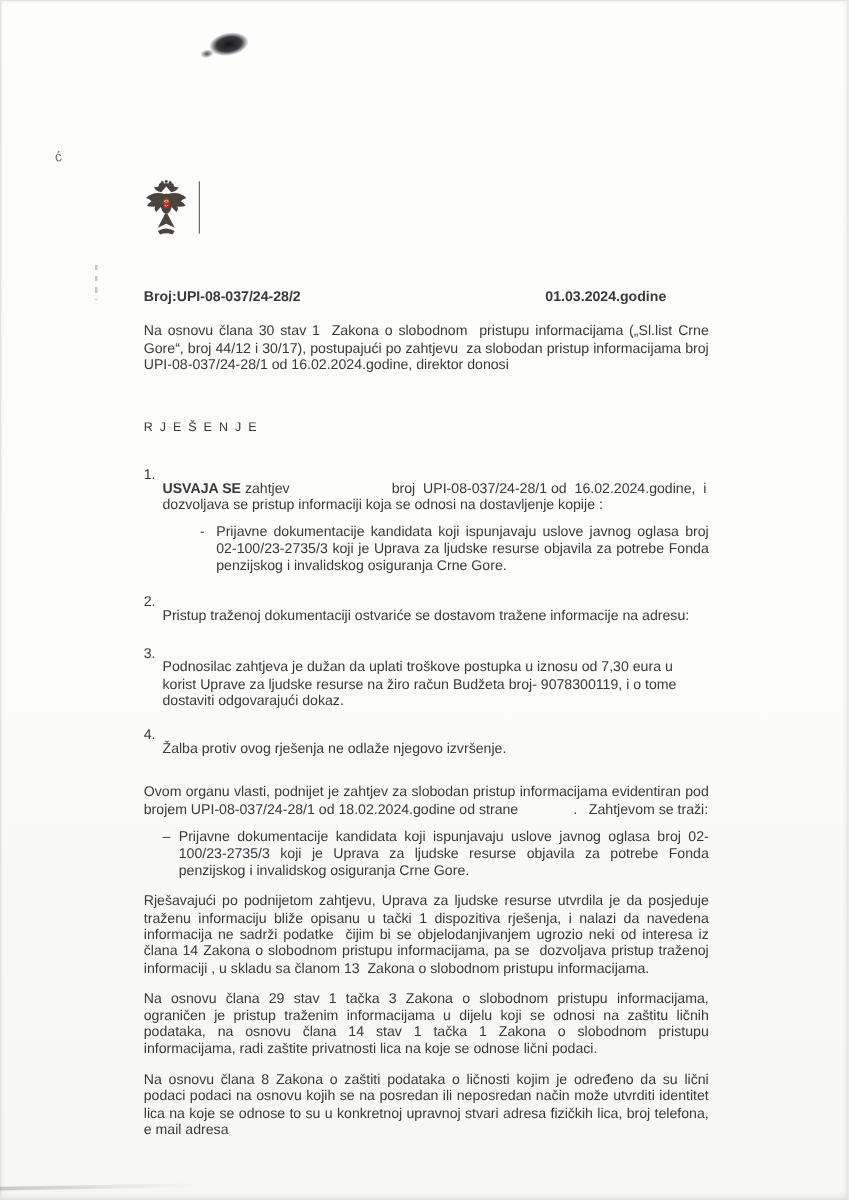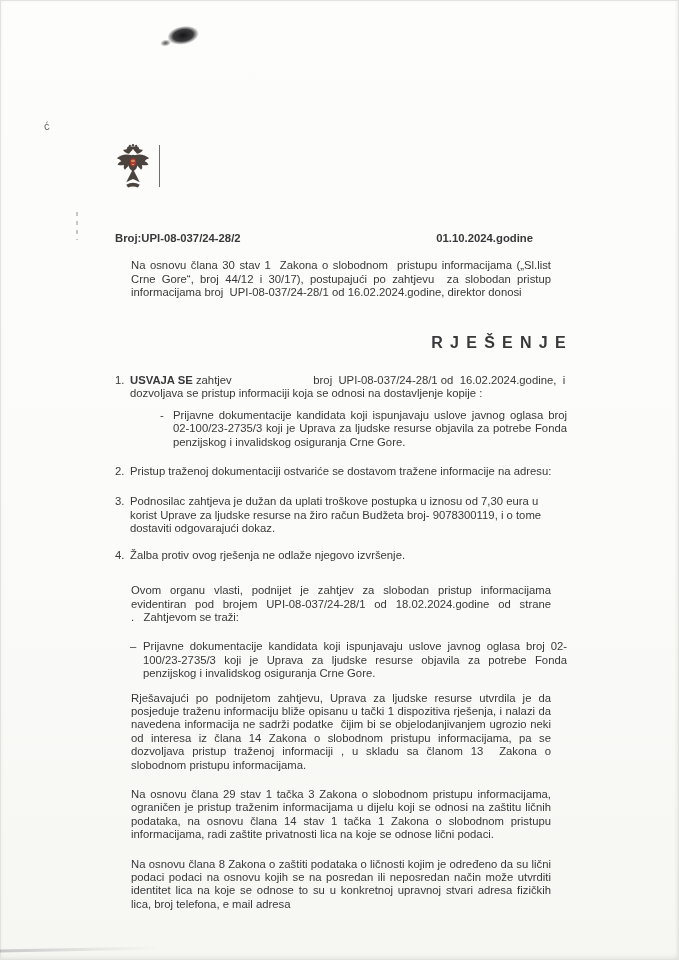--- a/index.html
+++ b/index.html
@@ -22,31 +22,31 @@
   .lh-text { padding-top: 5px; }
   .lh-country { font-size: 12.5px; letter-spacing: 0.3px; color: #2f2f31; }
   .lh-rule { height: 1px; background: #7b7b7e; width: 152px; margin: 3px 0; }
   .lh-org { font-size: 12px; color: #353537; }
 
   
   .meta { display: flex; justify-content: space-between; font-weight: bold; margin-top: 43px; }
   .meta .date { margin-right: 34px; }
 
   
-  .doc-par { margin: 16px; text-align: justify; white-space: pre-wrap; }
+  .doc-par { margin: 0; text-align: justify; white-space: pre-wrap; }
   .intro { margin-top: 14px; }
-  .section-title { text-align: right; font-weight: bold; font-size: 16px; letter-spacing: 1.4px; white-space: pre-wrap; }
+  .section-title { text-align: left; font-weight: normal; font-size: 10px; letter-spacing: 1.4px; white-space: pre-wrap; }
   .decision-title { margin-top: 36px; }
   .expl-title { margin-top: 22px; }
 
   
   .items { margin-top: 25px; }
   .item { display: flex; }
   .item .num { width: 15px; flex: none; }
-  .item .txt { flex: 1; white-space: pre-wrap; }
+  .item .txt { flex: 1; white-space: pre-wrap; margin-top: 11px; }
   .item-1 .txt { text-align: left; }
   .item-1 { margin-bottom: 8px; }
   .item-2 { margin-bottom: 17px; }
   .item-3 { margin-bottom: 13px; }
   .bold { font-weight: bold; }
   .subitem { display: flex; margin: 0 0 16px 45px; }
   .subitem .marker { width: 13px; flex: none; }
   .subitem .txt { flex: 1; text-align: justify; white-space: pre-wrap; }
 
   
@@ -107,21 +107,21 @@
           </g>
           <ellipse cx="20" cy="22.5" rx="3.4" ry="4.6" fill="#a8352f"></ellipse>
           <path d="M18 21 q2 -2 4 0 q-2 2 -4 0 M18.5 24.5 q1.5 1.5 3 0" stroke="#e8c86a" stroke-width="0.8" fill="none"></path>
         </svg>
       </div>
       <div class="lh-divider"></div>
     </div>
 
     <div class="meta">
       <span class="num">Broj:UPI-08-037/24-28/2</span>
-      <span class="date">01.10.2024.godine</span>
+      <span class="date">01.03.2024.godine</span>
     </div>
 
     <p class="doc-par intro">Na osnovu člana 30 stav 1  Zakona o slobodnom  pristupu informacijama („Sl.list Crne Gore“, broj 44/12 i 30/17), postupajući po zahtjevu  za slobodan pristup informacijama broj  UPI-08-037/24-28/1 od 16.02.2024.godine, direktor donosi</p>
 
     <div class="section-title decision-title">R J E Š E N J E</div>
 
     <div class="items">
 
       <div class="item item-1">
         <span class="num">1.</span>

